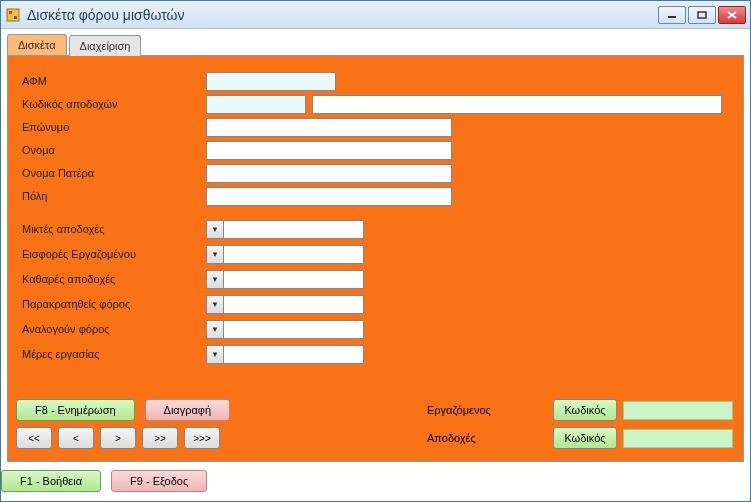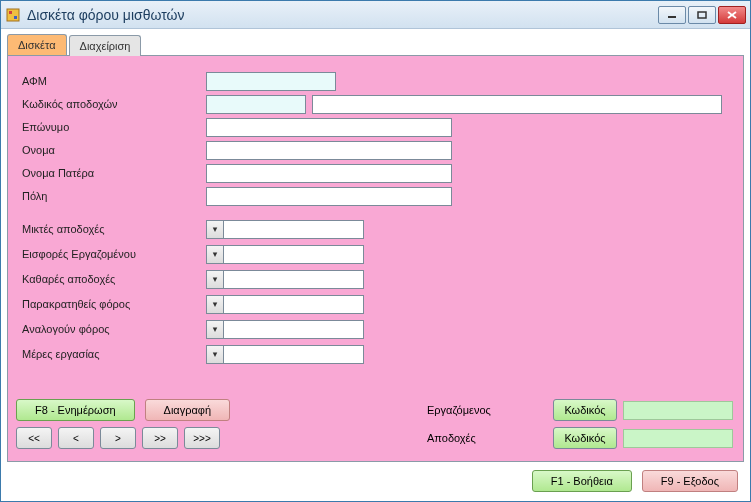--- a/index.html
+++ b/index.html
@@ -9,21 +9,21 @@
 .titlebar-icon { width: 16px; height: 16px; margin-right: 6px; display: inline-flex; align-items: center; justify-content: center; }
 .title-text { color: #1b3c5e; font-size: 14px; }
 .win-btns { margin-left: auto; display: flex; gap: 2px; }
 .win-btn { width: 28px; height: 18px; border: 1px solid #6b8aa8; border-radius: 2px; display: flex; align-items: center; justify-content: center; background: linear-gradient(#f2f6fa,#d2e2f0); font-size: 10px; cursor: pointer; }
 .win-btn.close { background: linear-gradient(#f28a8a,#d43a3a); color: #fff; border-color: #a02020; }
 .client { position: absolute; top: 28px; left: 0; right: 0; bottom: 0; background: #fff; padding: 5px 6px; }
 .tabs-wrap { position: relative; }
 .tab-strip { display: flex; position: relative; z-index: 2; }
 .tab { padding: 4px 10px; border: 1px solid #8b9aa8; border-bottom: none; background: #fdba74; margin-right: 2px; border-top-left-radius: 3px; border-top-right-radius: 3px; cursor: pointer; color: #333; }
 .tab.active { background: #e5e5e5; position: relative; top: 1px; }
-.tab-panel { border: 1px solid #8b9aa8; background: #f9a8d4; padding: 14px 8px 12px 8px; height: 407px; position: relative; }
+.tab-panel { border: 1px solid #8b9aa8; background: #f97316; padding: 14px 8px 12px 8px; height: 407px; position: relative; }
 .form-row { display: flex; align-items: center; height: 22px; margin-bottom: 1px; }
 .form-label { width: 190px; padding-left: 6px; color: #222; }
 .text-input { height: 19px; border: 1px solid #7b8a99; background: #fff; padding: 0 3px; }
 .text-input.tiny-blue { background: #e8fafa; }
 .arith-label { width: 60px; text-align: left; padding-left: 10px; }
 .arith-input { width: 50px; }
 .numrow { display: flex; align-items: center; height: 24px; margin-bottom: 1px; }
 .num-field { display: flex; height:19px; }
 .num-dd { width: 18px; height:19px; border:1px solid #7b8a99; background: linear-gradient(#f4f4f4,#dcdcdc); display:flex; align-items:center; justify-content:center; cursor:pointer; }
 .num-dd::after { content:"▾"; font-size:9px; color:#333; }
@@ -32,21 +32,21 @@
 .btn { height:22px; padding:0 18px; border:1px solid #7b8a99; border-radius:3px; background: linear-gradient(#f4f4f4,#dcdcdc); cursor:pointer; display:flex; align-items:center; }
 .btn.green { background: linear-gradient(#d8f8c8,#b0e890); border-color:#6aa050; }
 .btn.pink { background: linear-gradient(#fadada,#f0b6b6); border-color:#c08080; }
 .nav-bar { position:absolute; left:8px; bottom:12px; display:flex; gap:6px; }
 .nav-btn { width:36px; height:22px; border:1px solid #7b8a99; border-radius:3px; background: linear-gradient(#f4f4f4,#dcdcdc); cursor:pointer; display:flex; align-items:center; justify-content:center; font-size:10px; }
 .right-stack { position:absolute; right:10px; bottom:12px; display:flex; flex-direction:column; gap:6px; align-items:flex-end; }
 .right-row { display:flex; align-items:center; gap:6px; }
 .right-label { width:80px; text-align:left; }
 .codec-btn { width:64px; height:22px; border:1px solid #7b8a99; border-radius:3px; background: linear-gradient(#d8f8c8,#b0e890); display:flex; align-items:center; justify-content:center; cursor:pointer;margin-left:40px; }
 .green-out { width:110px; height:19px; background:#caf5c7; border:1px solid #9ec89a; }
-.bottom-bar { position:absolute; left:0; right:0; bottom:6px; height:28px; display:flex; justify-content:flex-end; align-items:center; padding-right:12px; gap:10px; }
+.bottom-bar { position:absolute; left:0; right:0; bottom:6px; height:28px; display:flex; align-items:center; padding-right:12px; gap:10px; }
 </style>
 </head>
 <body>
 
 <div class="window">
   <div class="titlebar">
     <span class="titlebar-icon">
       <svg width="14" height="14" viewBox="0 0 14 14">
           <rect x="1" y="1" width="12" height="12" fill="#f0c040" stroke="#a07020"></rect>
           <rect x="3" y="3" width="3" height="3" fill="#d04040"></rect>

